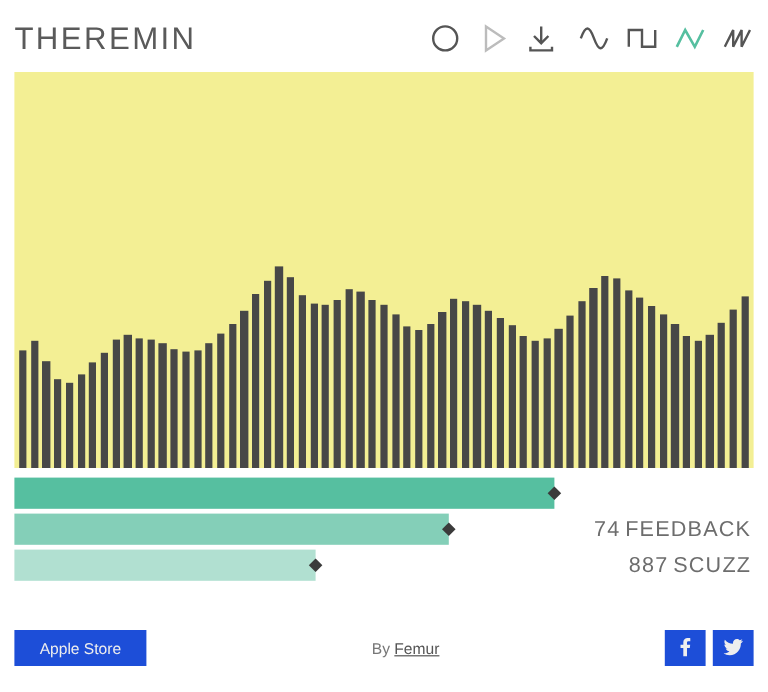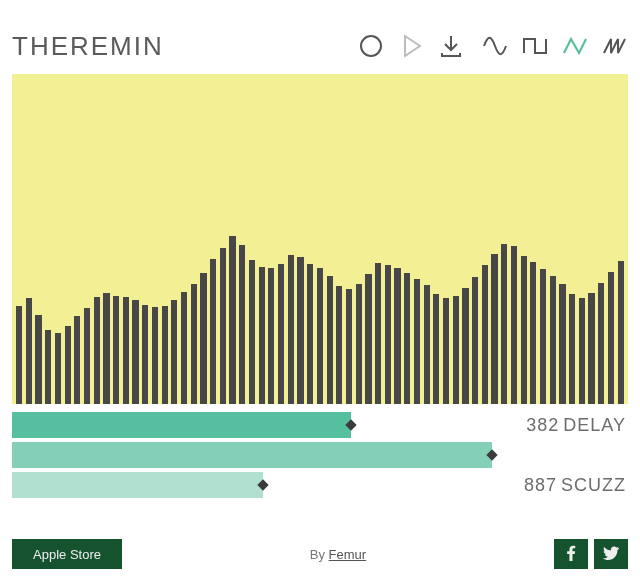--- a/index.html
+++ b/index.html
@@ -5,21 +5,21 @@
   html, body {
     margin: 0;
     padding: 0;
     width: 640px;
     height: 577px;
     background: #ffffff;
     font-family: "Helvetica Neue", Arial, sans-serif;
     color: #4b4b4b;
     overflow: hidden;
   }
-  .wrap { padding: 24px 12px 0 12px; }
+  .wrap { padding: 10px 12px 0 12px; }
 
   
   .header { display: flex; align-items: center; height: 44px; }
   .title { font-size: 26px; letter-spacing: 2px; font-weight: 400; color:#5a5a5a; }
   .header-spacer { flex: 1; }
   .icon-group { display:flex; align-items:center; gap:14px; }
   .icon-sep { width: 18px; }
   svg.icon { width: 26px; height: 26px; display:block; }
   .stroke-dark   { stroke:#555; fill:none; stroke-width:2; }
   .stroke-act    { stroke:#56bfa0; fill:none; stroke-width:2.2; }
@@ -58,21 +58,21 @@
   }
   .slider-text .num { display:inline; }
   .slider-text .lbl { display:inline; margin-left:4px; }
 
   
   .footer {
     display:flex; align-items:center; gap:6px;
     margin-top:14px; height:32px;
   }
   .btn {
-    background:#14532d; color:#eee; font-size:13px;
+    background:#1d4ed8; color:#eee; font-size:13px;
     height:30px; display:flex; align-items:center; justify-content:center;
     padding:0 12px; min-width:86px;margin-top:48px;
   }
   .byline { flex:1; text-align:center; font-size:13px; color:#777;margin-top:48px; }
   .byline a { color:#555; text-decoration:underline; }
   .social { display:flex; gap:6px; }
   .social .btn { min-width:34px; width:34px; padding:0; }
   .social svg { width:16px; height:16px; fill:#eee; }
 </style>
 </head>
@@ -197,27 +197,27 @@
         <div class="bar" style="height: 43.3333%; background: rgb(71, 71, 71);"></div>
       </div>
   </div>
 
   <div class="sliders" id="sliders">
       <div class="slider-row">
         <div class="slider-track">
           <div class="slider-fill" style="width: 73%; background: rgb(86, 191, 160);"></div>
           <div class="slider-handle" style="left: 73%;"></div>
         </div>
-        <div class="slider-text"><span class="num">382</span><span class="lbl">DELAY</span></div>
       </div>
       <div class="slider-row">
         <div class="slider-track">
           <div class="slider-fill" style="width: 78%; background: rgb(132, 207, 184);"></div>
           <div class="slider-handle" style="left: 78%;"></div>
         </div>
+        <div class="slider-text"><span class="num">74</span><span class="lbl">FEEDBACK</span></div>
       </div>
       <div class="slider-row">
         <div class="slider-track">
           <div class="slider-fill" style="width: 54%; background: rgb(177, 224, 209);"></div>
           <div class="slider-handle" style="left: 54%;"></div>
         </div>
         <div class="slider-text"><span class="num">887</span><span class="lbl">SCUZZ</span></div>
       </div>
     </div>
 

